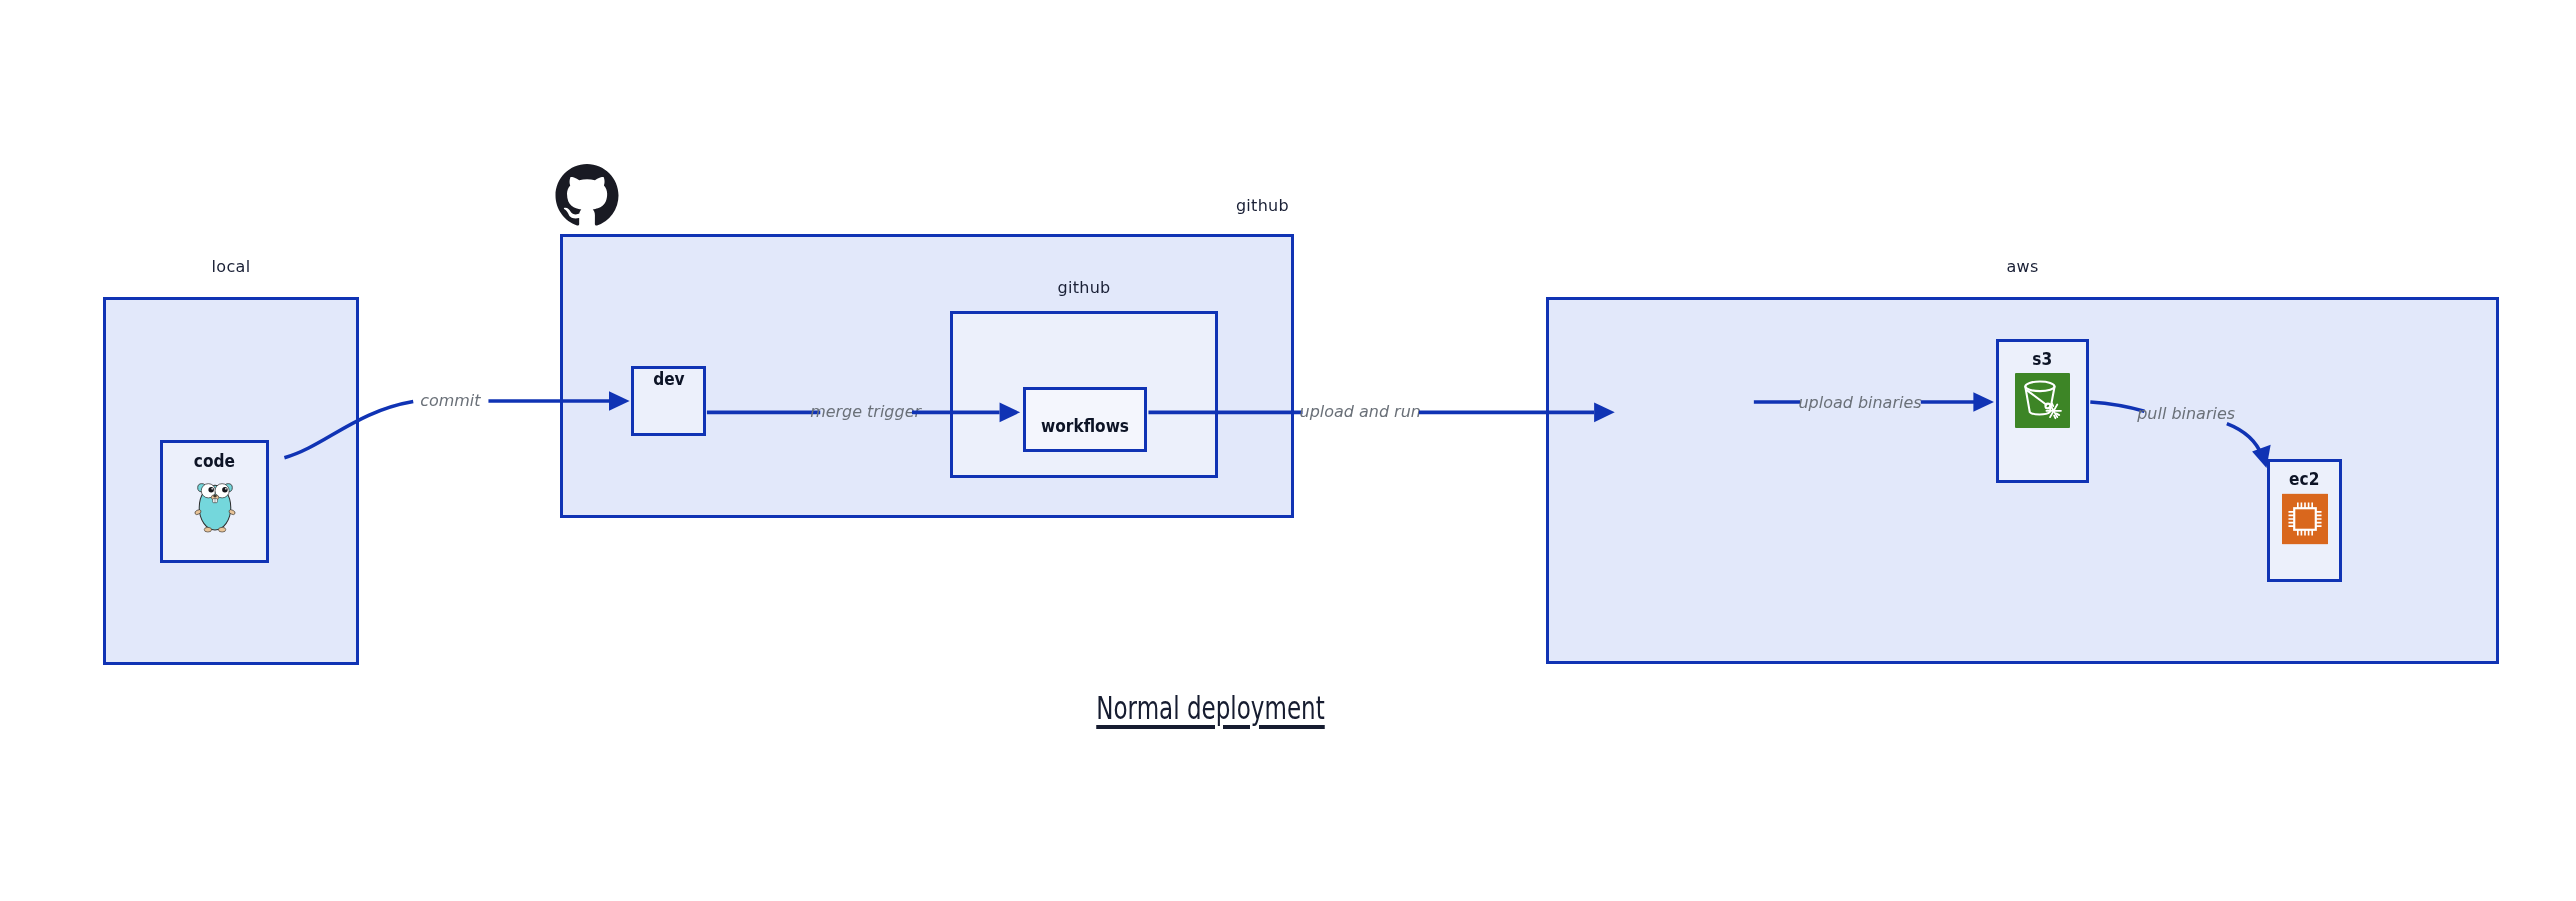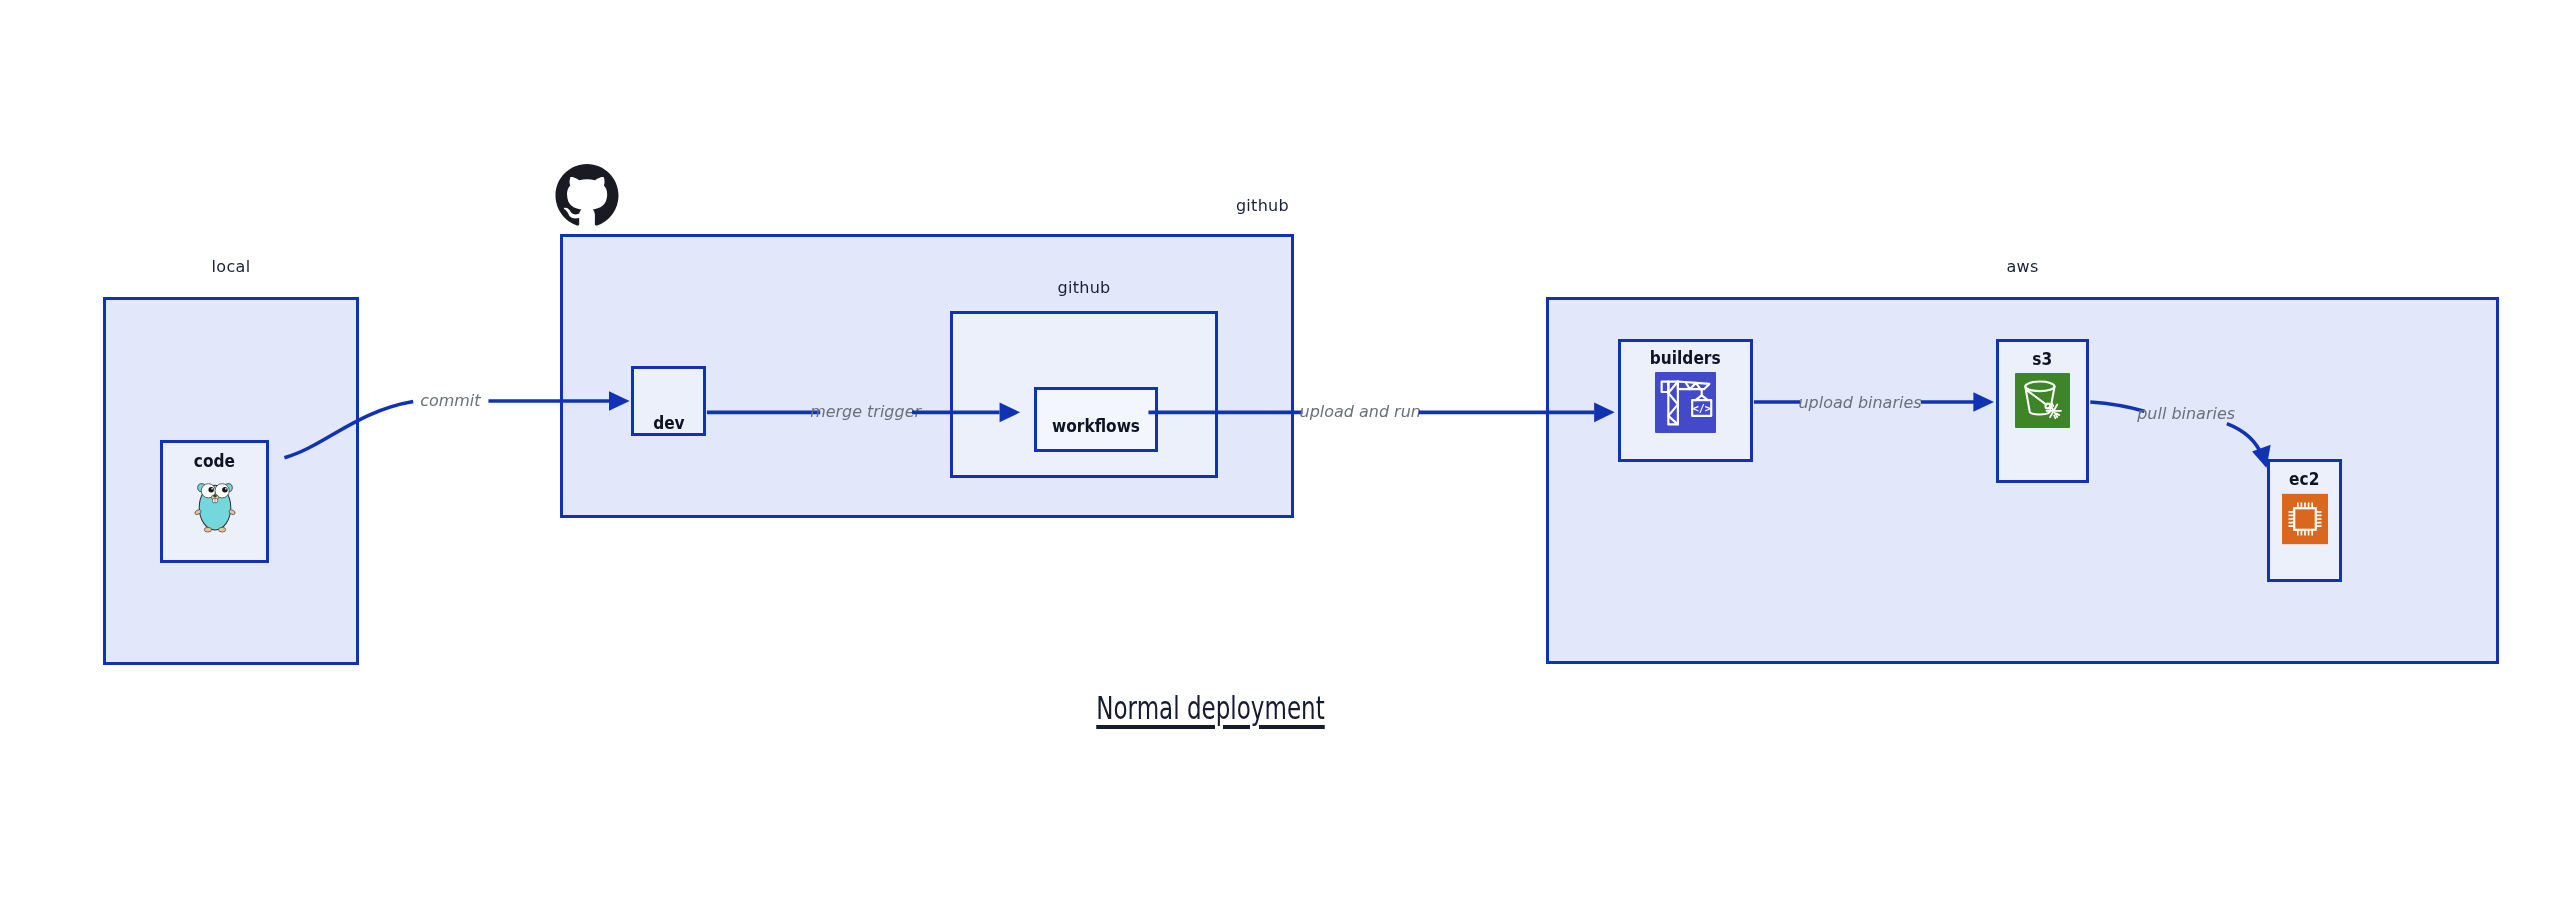--- a/index.html
+++ b/index.html
@@ -77,24 +77,24 @@
     text-decoration-thickness:3.6px;
     text-underline-offset:6.2px;
   }
   
   #local-label{left:103px;top:257px;width:256px;text-align:center;}
   #local-box{left:103px;top:297px;width:256px;height:368px;}
   #code-node{left:160px;top:440px;width:109px;height:123px;padding-top:8.2px;}
   #github-logo{position:absolute;left:555px;top:164px;}
   #github-label{left:1108px;top:196px;width:181px;text-align:right;}
   #github-box{left:560px;top:234px;width:734px;height:284px;}
-  #dev-node{left:631px;top:366px;width:75px;height:70px;justify-content:flex-end;}
+  #dev-node{left:631px;top:366px;width:75px;height:70px;justify-content:flex-start;}
   #master-label{left:950px;top:278px;width:268px;}
   #master-box{left:950px;top:311px;width:268px;height:167px;background:#ecf0fb;}
-  #workflows-node{left:1023px;top:387px;width:124px;height:65px;justify-content:center;padding-top:12.4px;box-sizing:border-box;margin-left:11px;}
+  #workflows-node{left:1023px;top:387px;width:124px;height:65px;justify-content:center;padding-top:12.4px;box-sizing:border-box;}
   #aws-label{left:1546px;top:257px;width:953px;}
   #aws-box{left:1546px;top:297px;width:953px;height:367px;}
   #builders-node{left:1618px;top:339px;width:135px;height:123px;padding-top:6.2px;}
   #s3-node{left:1996px;top:339px;width:93px;height:144px;padding-top:7.2px;}
   #ec2-node{left:2267px;top:440px;width:75px;height:123px;padding-top:7.2px;margin-top:19px;}
   .gopher-wrap{margin-top:3.1px;}
   .tile-wrap{margin-top:4.1px;}
 </style>
 </head>
 <body>
@@ -144,39 +144,20 @@
   <div class="group-label" id="master-label">github</div>
   <div class="group-box" id="master-box"></div>
 
   <div class="node-box innermost" id="workflows-node">
     <div class="node-label">workflows</div>
   </div>
 
   <div class="group-label" id="aws-label">aws</div>
   <div class="group-box" id="aws-box"></div>
 
-  <div class="node-box" id="builders-node">
-    <div class="node-label">builders</div>
-    <div class="tile-wrap">
-      <svg class="icon-tile" width="61" height="61" viewBox="0 0 64 64">
-        <rect x="0" y="0" width="64" height="64" fill="#434ac9"></rect>
-        <g stroke="#ffffff" stroke-width="2.3" fill="none" stroke-linejoin="round" stroke-linecap="round">
-          <rect x="7" y="10" width="7" height="11"></rect>
-          <rect x="14" y="10" width="10" height="45"></rect>
-          <path d="M14 22 L24 10 M14 22 L24 34 M14 46 L24 34 M14 46 L24 55"></path>
-          <path d="M24 10 L57 12.5 L51.5 18 L24 18 Z"></path>
-          <path d="M32 10.6 L36.5 18 M36.5 18 L43 11.4 M43 11.4 L47.5 18"></path>
-          <line x1="49" y1="18" x2="49" y2="24.5"></line>
-          <path d="M42.5 29.5 L49 24.5 L55.5 29.5"></path>
-          <rect x="39" y="29.5" width="20" height="16.5"></rect>
-        </g>
-        <text x="49" y="41.6" text-anchor="middle" fill="#ffffff" font-size="10.5" font-weight="bold" font-family="DejaVu Sans Mono, monospace">&lt;/&gt;</text>
-      </svg>
-    </div>
-  </div>
 
   <div class="node-box" id="s3-node">
     <div class="node-label">s3</div>
     <div class="tile-wrap">
       <svg class="icon-tile" width="55" height="55" viewBox="0 0 64 64">
         <rect x="0" y="0" width="64" height="64" fill="#3d8526"></rect>
         <g stroke="#ffffff" stroke-width="2.4" fill="none" stroke-linecap="round" stroke-linejoin="round">
           <ellipse cx="29" cy="15.5" rx="17" ry="5.6"></ellipse>
           <path d="M12 16 L17.2 45.5 C20.5 49.3 36.5 49.3 40.5 45.5 L46 16"></path>
           <path d="M14.5 20.5 L36.5 37"></path>

